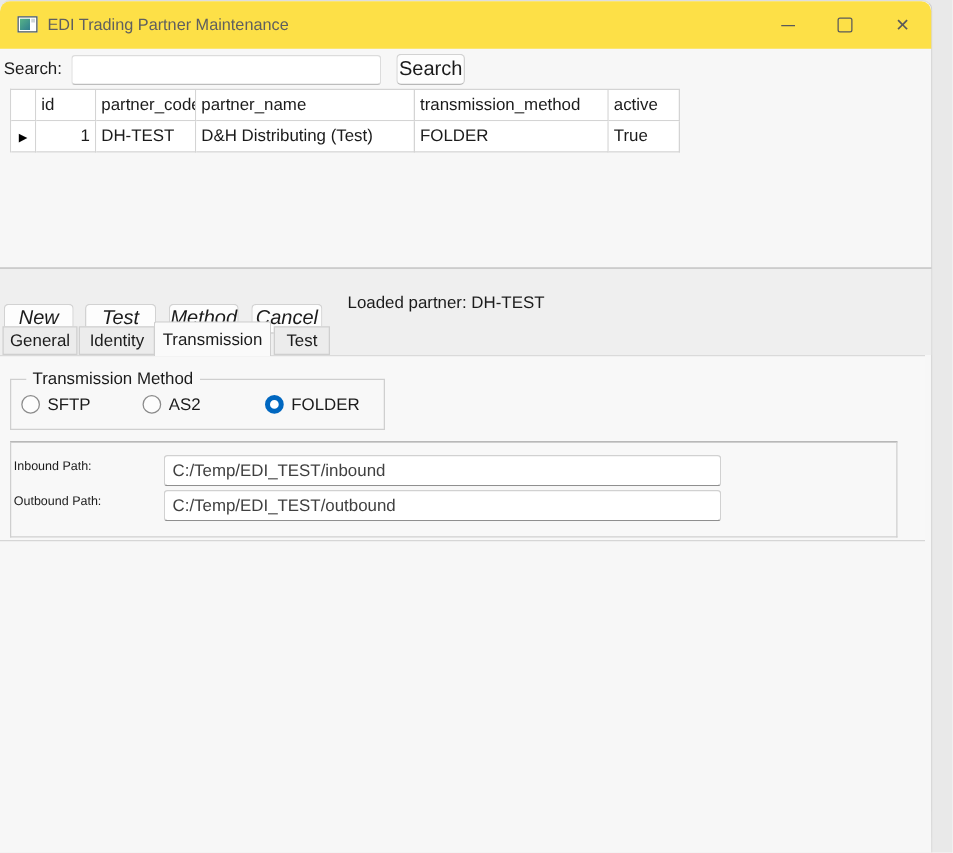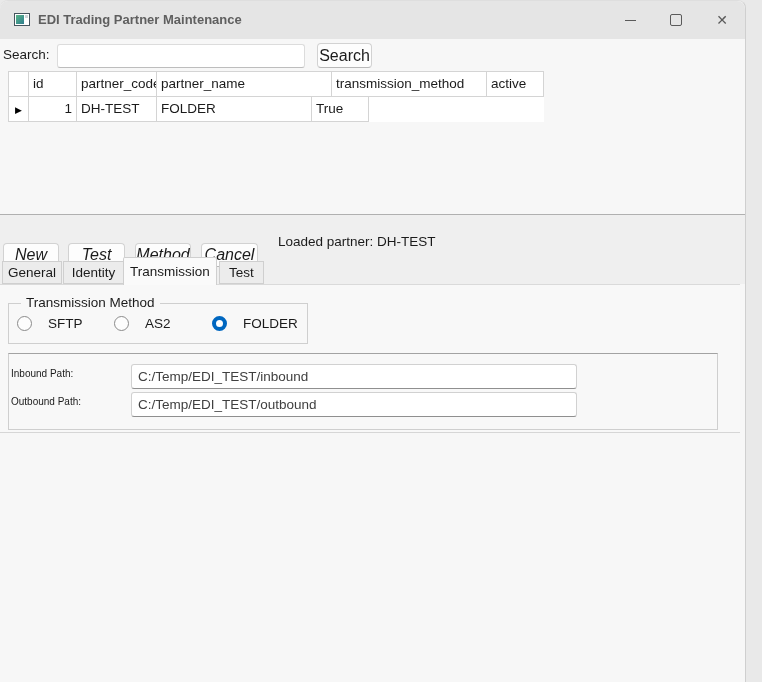--- a/index.html
+++ b/index.html
@@ -8,22 +8,22 @@
     background:#e9e9e9;
     font-family:"Liberation Sans","DejaVu Sans",sans-serif;
     color:#1b1b1b;font-size:13.5px;
   }
   .window{
     position:absolute;left:0;top:0;width:745px;height:682px;
     background:#f7f7f7;border-right:1px solid #cfcfcf;border-top:1px solid #dedede;
     border-top-left-radius:8px;border-top-right-radius:8px;
   }
   
-  .titlebar{position:absolute;left:0;top:0;width:100%;height:38px;background:#e5e5e5;
-    border-top-left-radius:8px;border-top-right-radius:8px;font-weight:bold;}
+  .titlebar{position:absolute;left:0;top:0;width:100%;height:38px;background:#fde047;
+    border-top-left-radius:8px;border-top-right-radius:8px;}
   .app-icon{position:absolute;left:14px;top:12px;width:16px;height:13px;
     border:1px solid #46555e;background:#fff;box-sizing:border-box;}
   .app-icon .fill{position:absolute;left:1px;top:1px;width:8px;height:9px;
     background:linear-gradient(135deg,#57b387 0%,#2f7d8e 100%);}
   .app-icon .bar{position:absolute;right:1px;top:1px;width:3px;height:3px;background:#cfd6d9;}
   .title-text{position:absolute;left:38px;top:0;height:38px;line-height:38px;
     color:#5f5f5f;font-size:13px;white-space:nowrap;}
   .win-controls{position:absolute;right:0;top:0;height:38px;display:flex;}
   .win-btn{width:46px;height:38px;display:flex;align-items:center;justify-content:center;
     color:#5a5a5a;font-size:13px;cursor:default;}
@@ -72,21 +72,21 @@
   .tab-transmission{left:123px;width:94px;top:256px;height:28px;background:#fafafa;
     border-bottom:none;border-top-left-radius:2px;border-top-right-radius:2px;z-index:3;}
   .tab-test{left:219px;width:45px;}
   
   .tabpage{position:absolute;left:0;top:283px;width:740px;height:149px;background:#f8f8f8;
     border-top:1px solid #dadada;border-bottom:1px solid #d6d6d6;box-sizing:border-box;z-index:2;}
   .groupbox{position:absolute;left:8px;top:18px;width:300px;height:41px;
     border:1px solid #cfcfcf;box-sizing:border-box;}
   .groupbox-label{position:absolute;left:12px;top:-9px;background:#f8f8f8;padding:0 5px;
     font-size:13.5px;white-space:nowrap;}
-  .radio-item{position:absolute;top:12px;display:flex;align-items:flex-start;gap:16px;}
+  .radio-item{position:absolute;top:12px;display:flex;align-items:flex-start;gap:6px;}
   .radio-sftp{left:8px;}
   .radio-as2{left:105px;}
   .radio-folder{left:203px;}
   .radio-circle{width:15px;height:15px;border-radius:50%;box-sizing:border-box;
     border:1px solid #8b8b8b;background:#fdfdfd;}
   .radio-circle.checked{border:4.5px solid #0067c0;background:#ffffff;}
   .paths-panel{position:absolute;left:8px;top:68px;width:710px;height:77px;box-sizing:border-box;
     background:#f8f8f8;border:1px solid #cfcfcf;border-top-color:#a3a3a3;}
   .path-label{position:absolute;left:2px;font-size:10px;white-space:nowrap;}
   .lbl-inbound{top:14px;}
@@ -133,20 +133,21 @@
       <div class="gcell c-name">partner_name</div>
       <div class="gcell c-method">transmission_method</div>
       <div class="gcell c-active">active</div>
     </div>
     <div class="grid-row">
       <div class="gcell c-rowhdr">
         <span class="row-arrow">▶</span>
       </div>
       <div class="gcell c-id cell-num">1</div>
       <div class="gcell c-code">DH-TEST</div>
+      <div class="gcell c-name">D&amp;H Distributing (Test)</div>
       <div class="gcell c-method">FOLDER</div>
       <div class="gcell c-active">True</div>
     </div>
   </div>
 
   <div class="divider"></div>
   <div class="strip"></div>
 
   <button class="btn action-btn btn-new">New</button>
   <button class="btn action-btn btn-save">Test</button>

